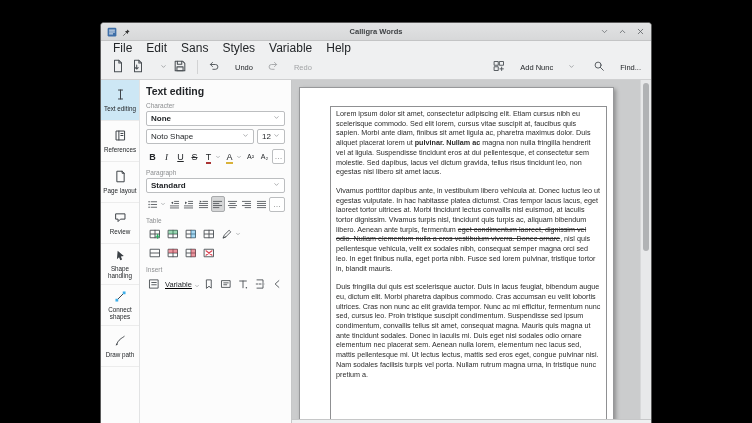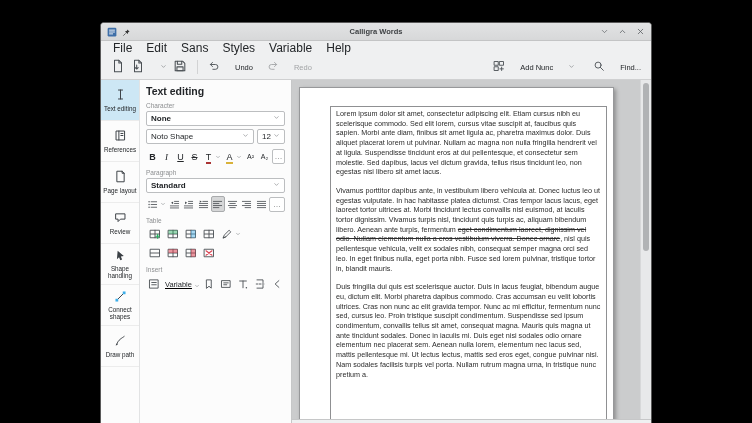--- a/index.html
+++ b/index.html
@@ -53,21 +53,21 @@
   .mini-chev{display:flex;margin:0 1px 0 -1px}
   .var-label{font-size:7.5px;color:#232629;padding:0 2px}
 
   
   .rightcol{flex:1;display:flex;flex-direction:column;min-width:0}
   .canvas{flex:1;position:relative;background:#cbcccd;overflow:hidden}
   .page{position:absolute;left:7px;top:7px;width:315px;height:560px;background:#fff;border:1px solid #97989a;box-shadow:2px 2px 4px rgba(0,0,0,.3);box-sizing:border-box}
   .frame{position:absolute;left:30px;top:18px;width:277px;height:530px;border:1px solid #8f9092;box-sizing:border-box;padding:2px 5px}
   .doc-title{font-size:14.5px;font-weight:bold;text-align:center;margin:2px 0 8px;color:#101010}
   .doc p{font-size:7.2px;line-height:9.7px;color:#2b2b2b;margin:0 0 9px;letter-spacing:0}
-  .doc .seg-b{font-weight:normal}
+  .doc .seg-b{font-weight:bold}
   .doc .seg-s{text-decoration:line-through}
   .scrollbar{position:absolute;right:0;top:0;bottom:0;width:10px;background:#e8e9ea;border-left:1px solid #d7d8d9}
   .thumb{position:absolute;left:2px;right:2px;top:3px;height:168px;background:#b1b3b5;border-radius:3px}
 
   
   .statusbar{height:22px;flex:0 0 22px;background:#eff0f1;border-top:1px solid #c6c7c8;display:flex;align-items:center;font-size:7.5px;color:#232629;padding:0 8px;box-sizing:border-box}
   .sb-item{white-space:nowrap}
   .slider{position:relative;width:48px;height:12px;margin-left:6px;flex:0 0 auto}
   .slider .trk-l{position:absolute;left:0;top:5px;height:2px;width:42%;background:#3daee9;border-radius:1px}
   .slider .trk-r{position:absolute;right:0;top:5px;height:2px;width:52%;background:#bdbfc1;border-radius:1px}

